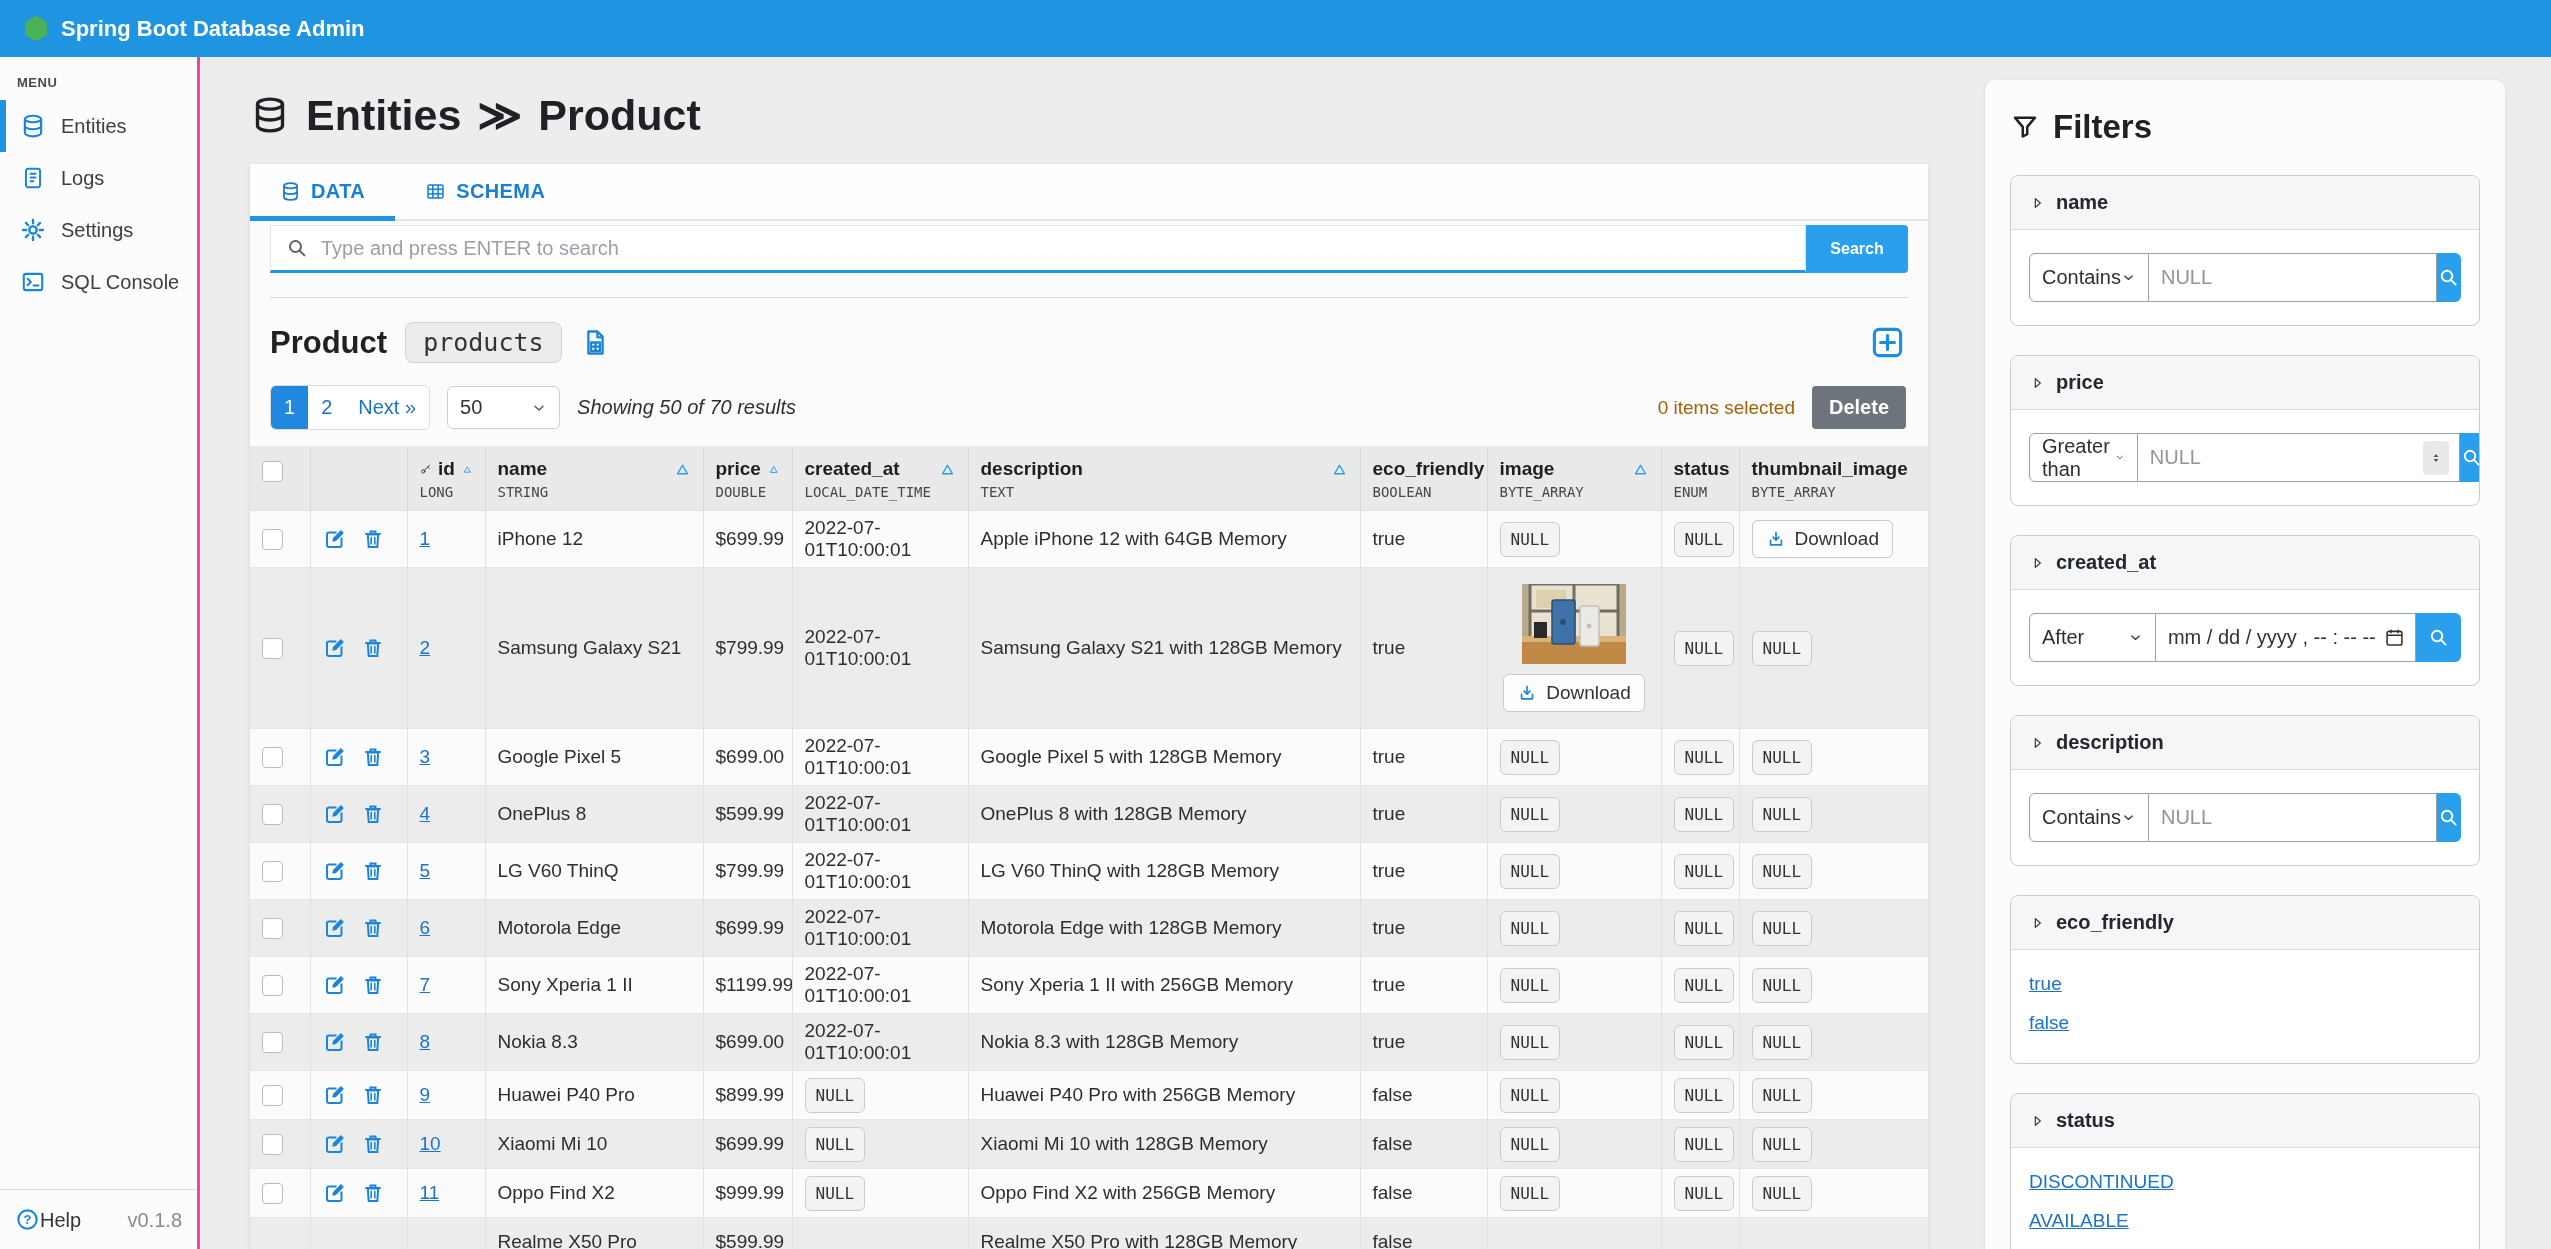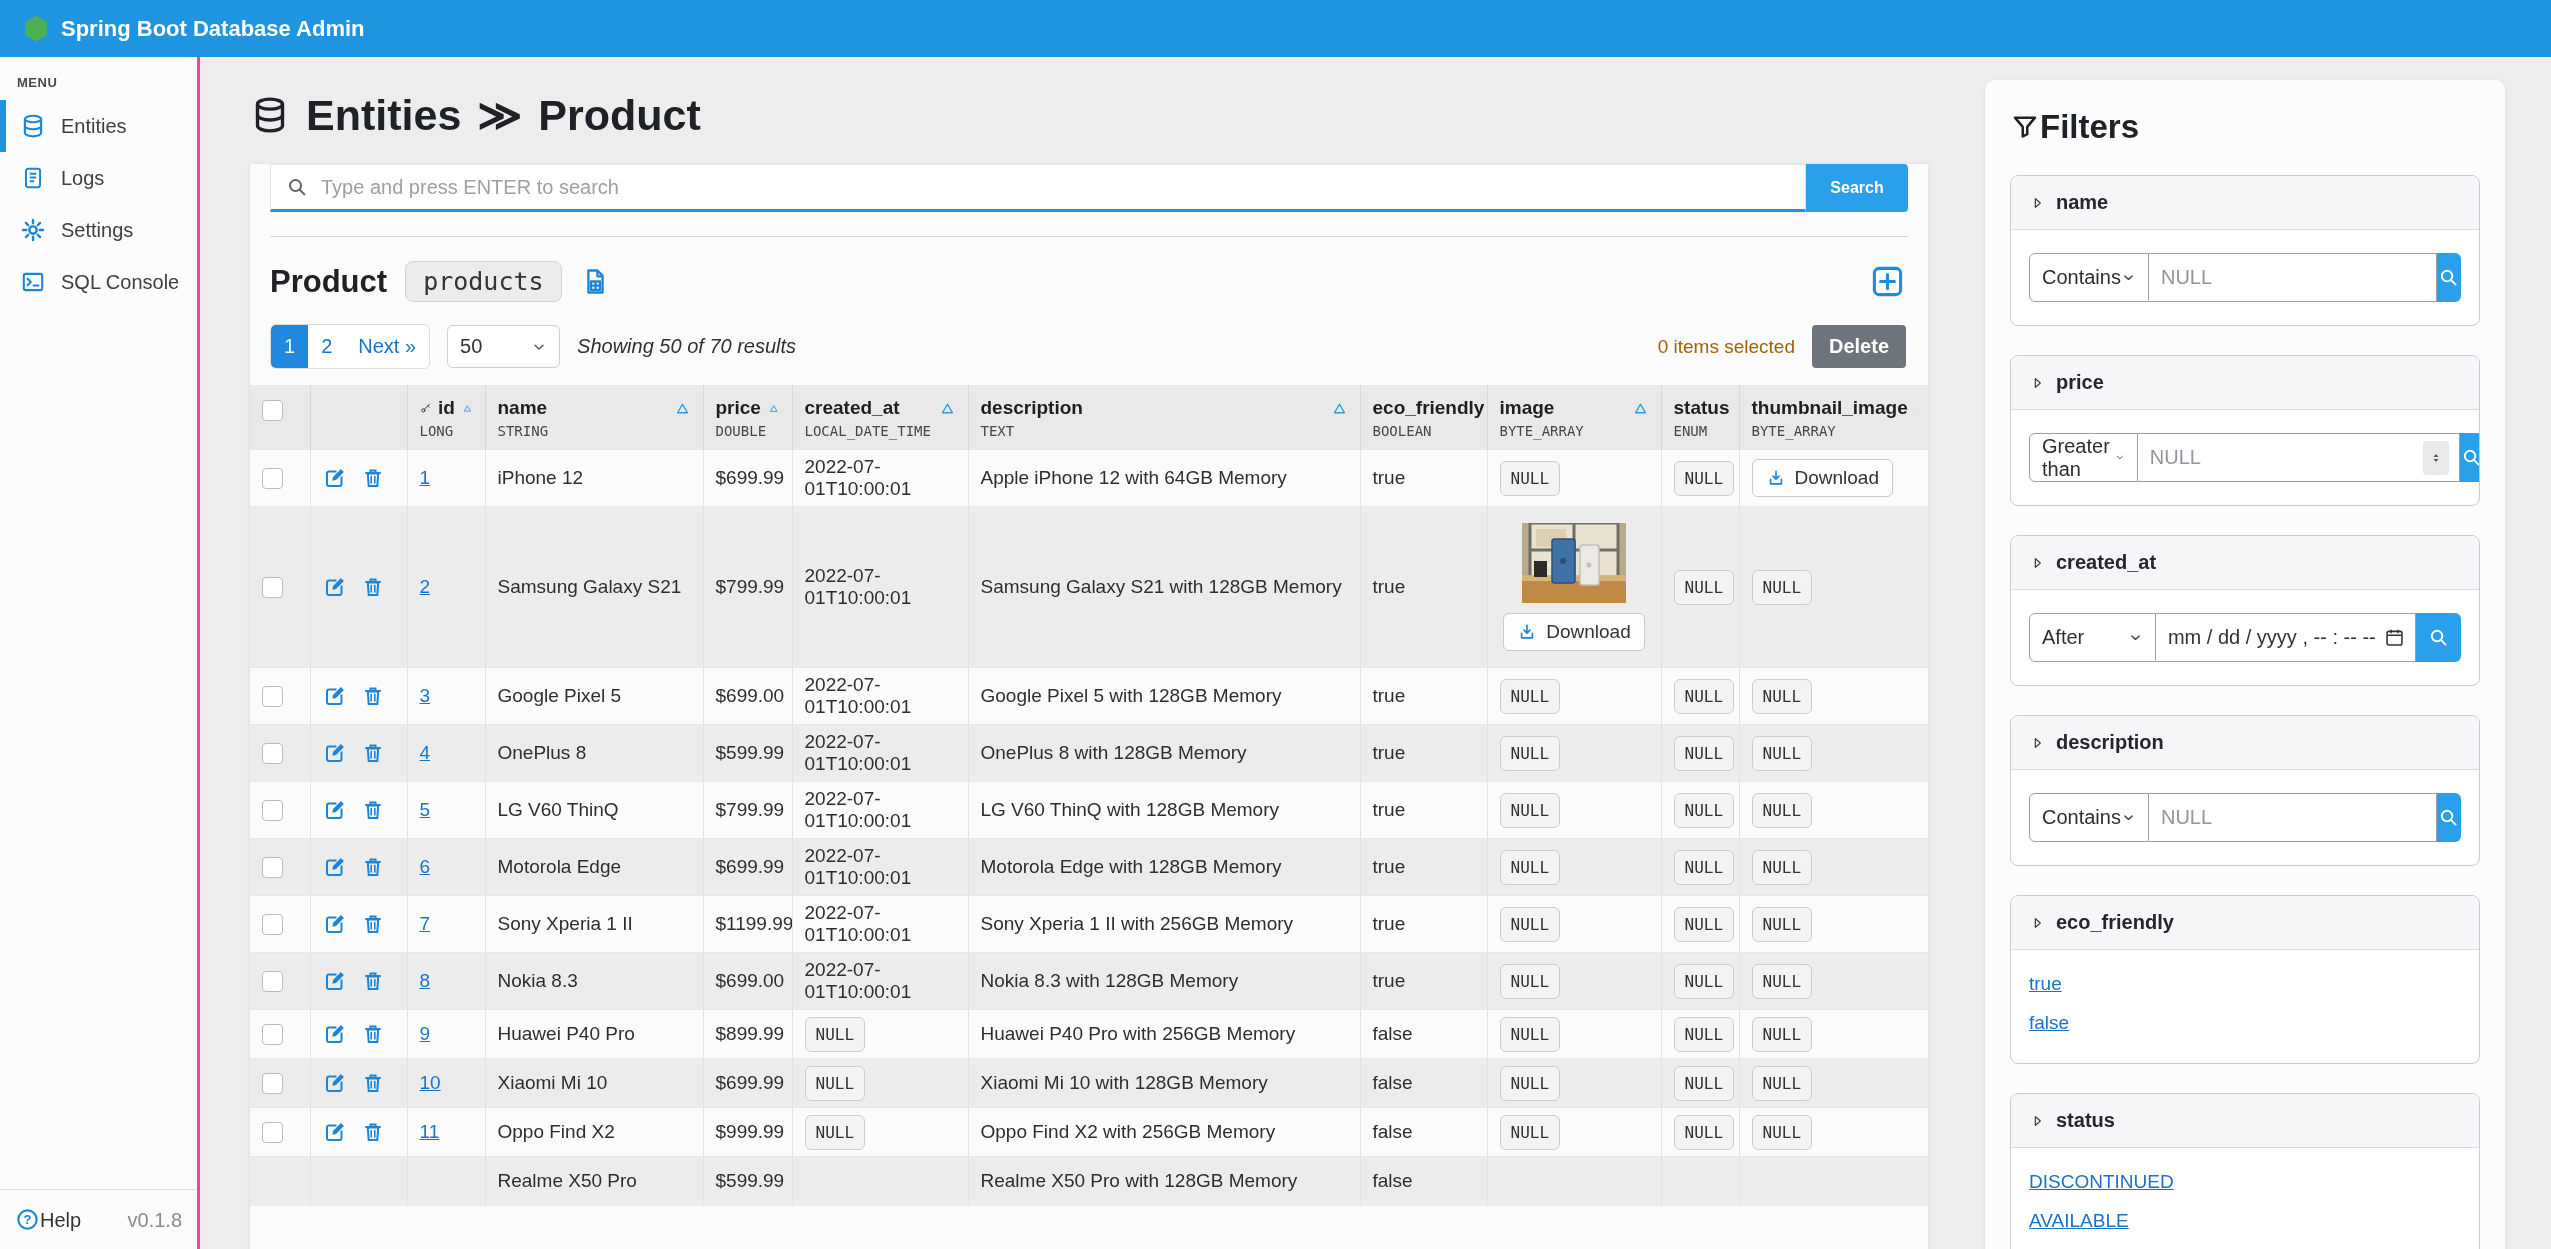--- a/index.html
+++ b/index.html
@@ -87,21 +87,21 @@
   .id-link{color:#1a73c8;text-decoration:underline;cursor:pointer}
   .null-badge{display:inline-block;font-family:"DejaVu Sans Mono",monospace;font-size:16px;color:#333;
     background:#f3f3f3;border:1px solid #cccccc;border-radius:6px;padding:7px 10px}
   .dl-btn{display:inline-flex;align-items:center;gap:9px;background:#fdfdfd;border:1px solid #c9c9c9;
     border-radius:6px;padding:7px 13px;font-size:19px;color:#333;cursor:pointer}
   .dl-btn svg{color:#1c85d8}
   .img-cell{display:flex;flex-direction:column;align-items:center;gap:10px;padding:10px 0}
   
   .filters{width:520px;margin-left:57px;margin-top:-10px;background:#fcfcfc;border-radius:10px;
     box-shadow:0 1px 5px rgba(0,0,0,.07);padding:28px 25px 34px;flex:none}
-  .filters-title{display:flex;align-items:center;font-size:33px;font-weight:bold;color:#1e2125}
+  .filters-title{display:flex;align-items:center;gap:13px;font-size:33px;font-weight:bold;color:#1e2125}
   .filters-title svg{color:#1e2125}
   .filter-card{border:1px solid #c8ccd0;border-radius:8px;margin-top:29px;background:#fff;overflow:hidden}
   .filter-head{display:flex;align-items:center;gap:11px;padding:15px 18px;background:#f5f6f7;
     border-bottom:1px solid #d9dcde;font-size:20px;font-weight:bold;color:#24272b;cursor:pointer}
   .filter-head svg{color:#333}
   .filter-body{padding:23px 18px}
   .igroup{display:flex;height:49px}
   .fselect{width:153px;border:1px solid #99a1a8;border-radius:6px 0 0 6px;display:flex;align-items:center;
     justify-content:space-between;padding:12px 12px;font-size:20px;color:#2f2f2f;background:#fff;cursor:pointer}
   .fselect svg{color:#444}
@@ -262,20 +262,34 @@
         <svg width="40" height="40" viewBox="0 0 24 24">
             <use href="#i-db"></use>
           </svg>
         <span>Entities</span>
         <span class="crumb-sep">≫</span>
         <span>Product</span>
       </div>
 
       <section class="card">
 
+        <div class="tabs">
+          <div class="tab active">
+            <svg width="21" height="21" viewBox="0 0 24 24">
+                <use href="#i-db"></use>
+              </svg>
+            <span>DATA</span>
+          </div>
+          <div class="tab">
+            <svg width="21" height="21" viewBox="0 0 24 24">
+                <use href="#i-grid"></use>
+              </svg>
+            <span>SCHEMA</span>
+          </div>
+        </div>
 
         <div class="search-row">
           <div class="search-box">
             <svg width="24" height="24" viewBox="0 0 24 24">
                 <use href="#i-search"></use>
               </svg>
             <input class="search-input" type="text" placeholder="Type and press ENTER to search" style="">
           </div>
           <button class="search-btn">Search</button>
         </div>

